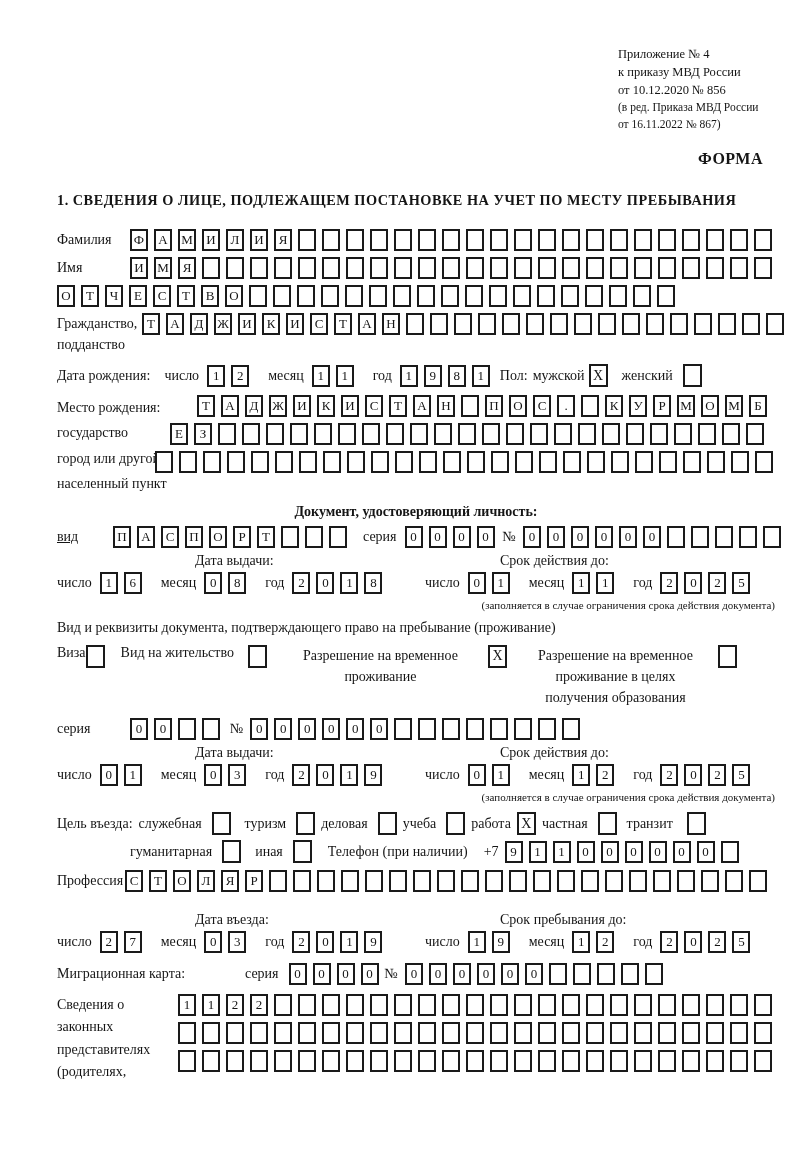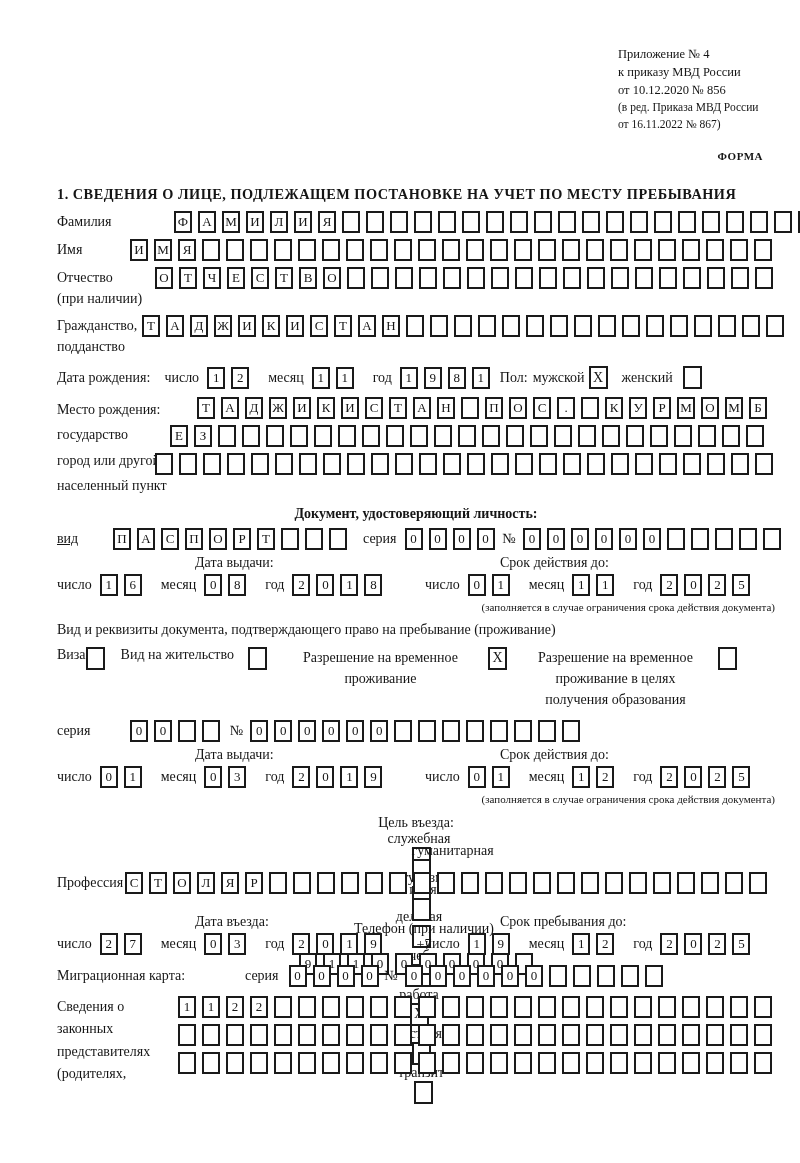--- a/index.html
+++ b/index.html
@@ -1,21 +1,21 @@
 <!DOCTYPE html>
 <html><head>
 <meta charset="utf-8">
 <style>
   html,body { margin:0; padding:0; background:#fff; }
   body { width:800px; height:1163px; font-family:"Liberation Serif","DejaVu Serif",serif; color:#151515; }
   .page { box-sizing:border-box; width:800px; height:1163px; padding:46px 25px 0 57px; background:#fff; overflow:hidden; }
 
   .annex-block { margin-left:561px; font-size:12.5px; line-height:1.42; }
   .annex-block .ed { font-size:11.5px; }
-  .forma { text-align:right; font-weight:bold; font-size:11px; margin:18px 12px 0 0; letter-spacing:0.5px; }
+  .forma { text-align:right; font-weight:bold; font-size:16px; margin:18px 12px 0 0; letter-spacing:0.5px; }
 
   .title { text-align:center; font-weight:bold; font-size:16px; line-height:23px; margin-top:14px; letter-spacing:0.4px; white-space:nowrap; }
   .uline { display:inline-block; width:52px; border-bottom:2.5px solid #333; margin-left:14px; }
 
   .sec { font-weight:bold; font-size:14.3px; margin-top:24px; letter-spacing:0.5px; white-space:nowrap; }
 
   .frow  { display:flex; align-items:center; margin-top:6px; height:22px; white-space:nowrap; font-size:14px; }
   .frow2 { display:flex; align-items:flex-start; margin-top:6px; white-space:nowrap; font-size:14px; }
   .lbl { flex:none; }
   .lbl2 { flex:none; line-height:21px; }
@@ -63,21 +63,21 @@
     <div>к приказу МВД России</div>
     <div>от 10.12.2020 № 856</div>
     <div class="ed">(в ред. Приказа МВД России</div>
     <div class="ed">от 16.11.2022 № 867)</div>
   </div>
   <div class="forma">ФОРМА</div>
 
 
   <div class="sec">1. СВЕДЕНИЯ О ЛИЦЕ, ПОДЛЕЖАЩЕМ ПОСТАНОВКЕ НА УЧЕТ ПО МЕСТУ ПРЕБЫВАНИЯ</div>
 
-  <div class="frow" style="margin-top:8px;gap:44px;">
+  <div class="frow" style="margin-top:20px;">
     <span class="lbl w73">Фамилия</span>
     <span class="boxes">
         <span class="box">Ф</span>
         <span class="box">А</span>
         <span class="box">М</span>
         <span class="box">И</span>
         <span class="box">Л</span>
         <span class="box">И</span>
         <span class="box">Я</span>
         <span class="box"></span>
@@ -129,24 +129,20 @@
         <span class="box"></span>
         <span class="box"></span>
         <span class="box"></span>
         <span class="box"></span>
         <span class="box"></span>
         <span class="box"></span>
       </span>
   </div>
 
   <div class="frow2">
-    <span class="lbl2 w98">
-      <span>Отчество</span><br>
-      <span>(при наличии)</span>
-    </span>
     <span class="boxes">
         <span class="box">О</span>
         <span class="box">Т</span>
         <span class="box">Ч</span>
         <span class="box">Е</span>
         <span class="box">С</span>
         <span class="box">Т</span>
         <span class="box">В</span>
         <span class="box">О</span>
         <span class="box"></span>
@@ -505,39 +501,39 @@
             <span class="box">2</span>
             <span class="box">0</span>
             <span class="box">2</span>
             <span class="box">5</span>
           </span>
       </div>
     </div>
   </div>
   <div class="note-r">(заполняется в случае ограничения срока действия документа)</div>
 
-  <div class="frow" style="margin-top:10px;flex-direction:column;">
+  <div class="frow" style="margin-top:10px;">
     <span>Цель въезда:</span>
     <span class="g6">служебная</span>
     <span class="cbox g10"></span>
     <span class="g14">туризм</span>
     <span class="cbox g10"></span>
     <span class="g6">деловая</span>
     <span class="cbox g10"></span>
     <span class="g6">учеба</span>
     <span class="cbox g10"></span>
     <span class="g6">работа</span>
     <span class="cbox g6">X</span>
     <span class="g6">частная</span>
     <span class="cbox g10"></span>
     <span class="g10">транзит</span>
     <span class="cbox g14"></span>
   </div>
 
-  <div class="frow" style="flex-direction:column;">
+  <div class="frow" style="">
     <span style="margin-left:73px;">гуманитарная</span>
     <span class="cbox g10"></span>
     <span class="g14">иная</span>
     <span class="cbox g10"></span>
     <span class="g16">Телефон (при наличии)</span>
     <span class="g16">+7</span>
     <span class="boxes g6">
         <span class="box">9</span>
         <span class="box">1</span>
         <span class="box">1</span>

